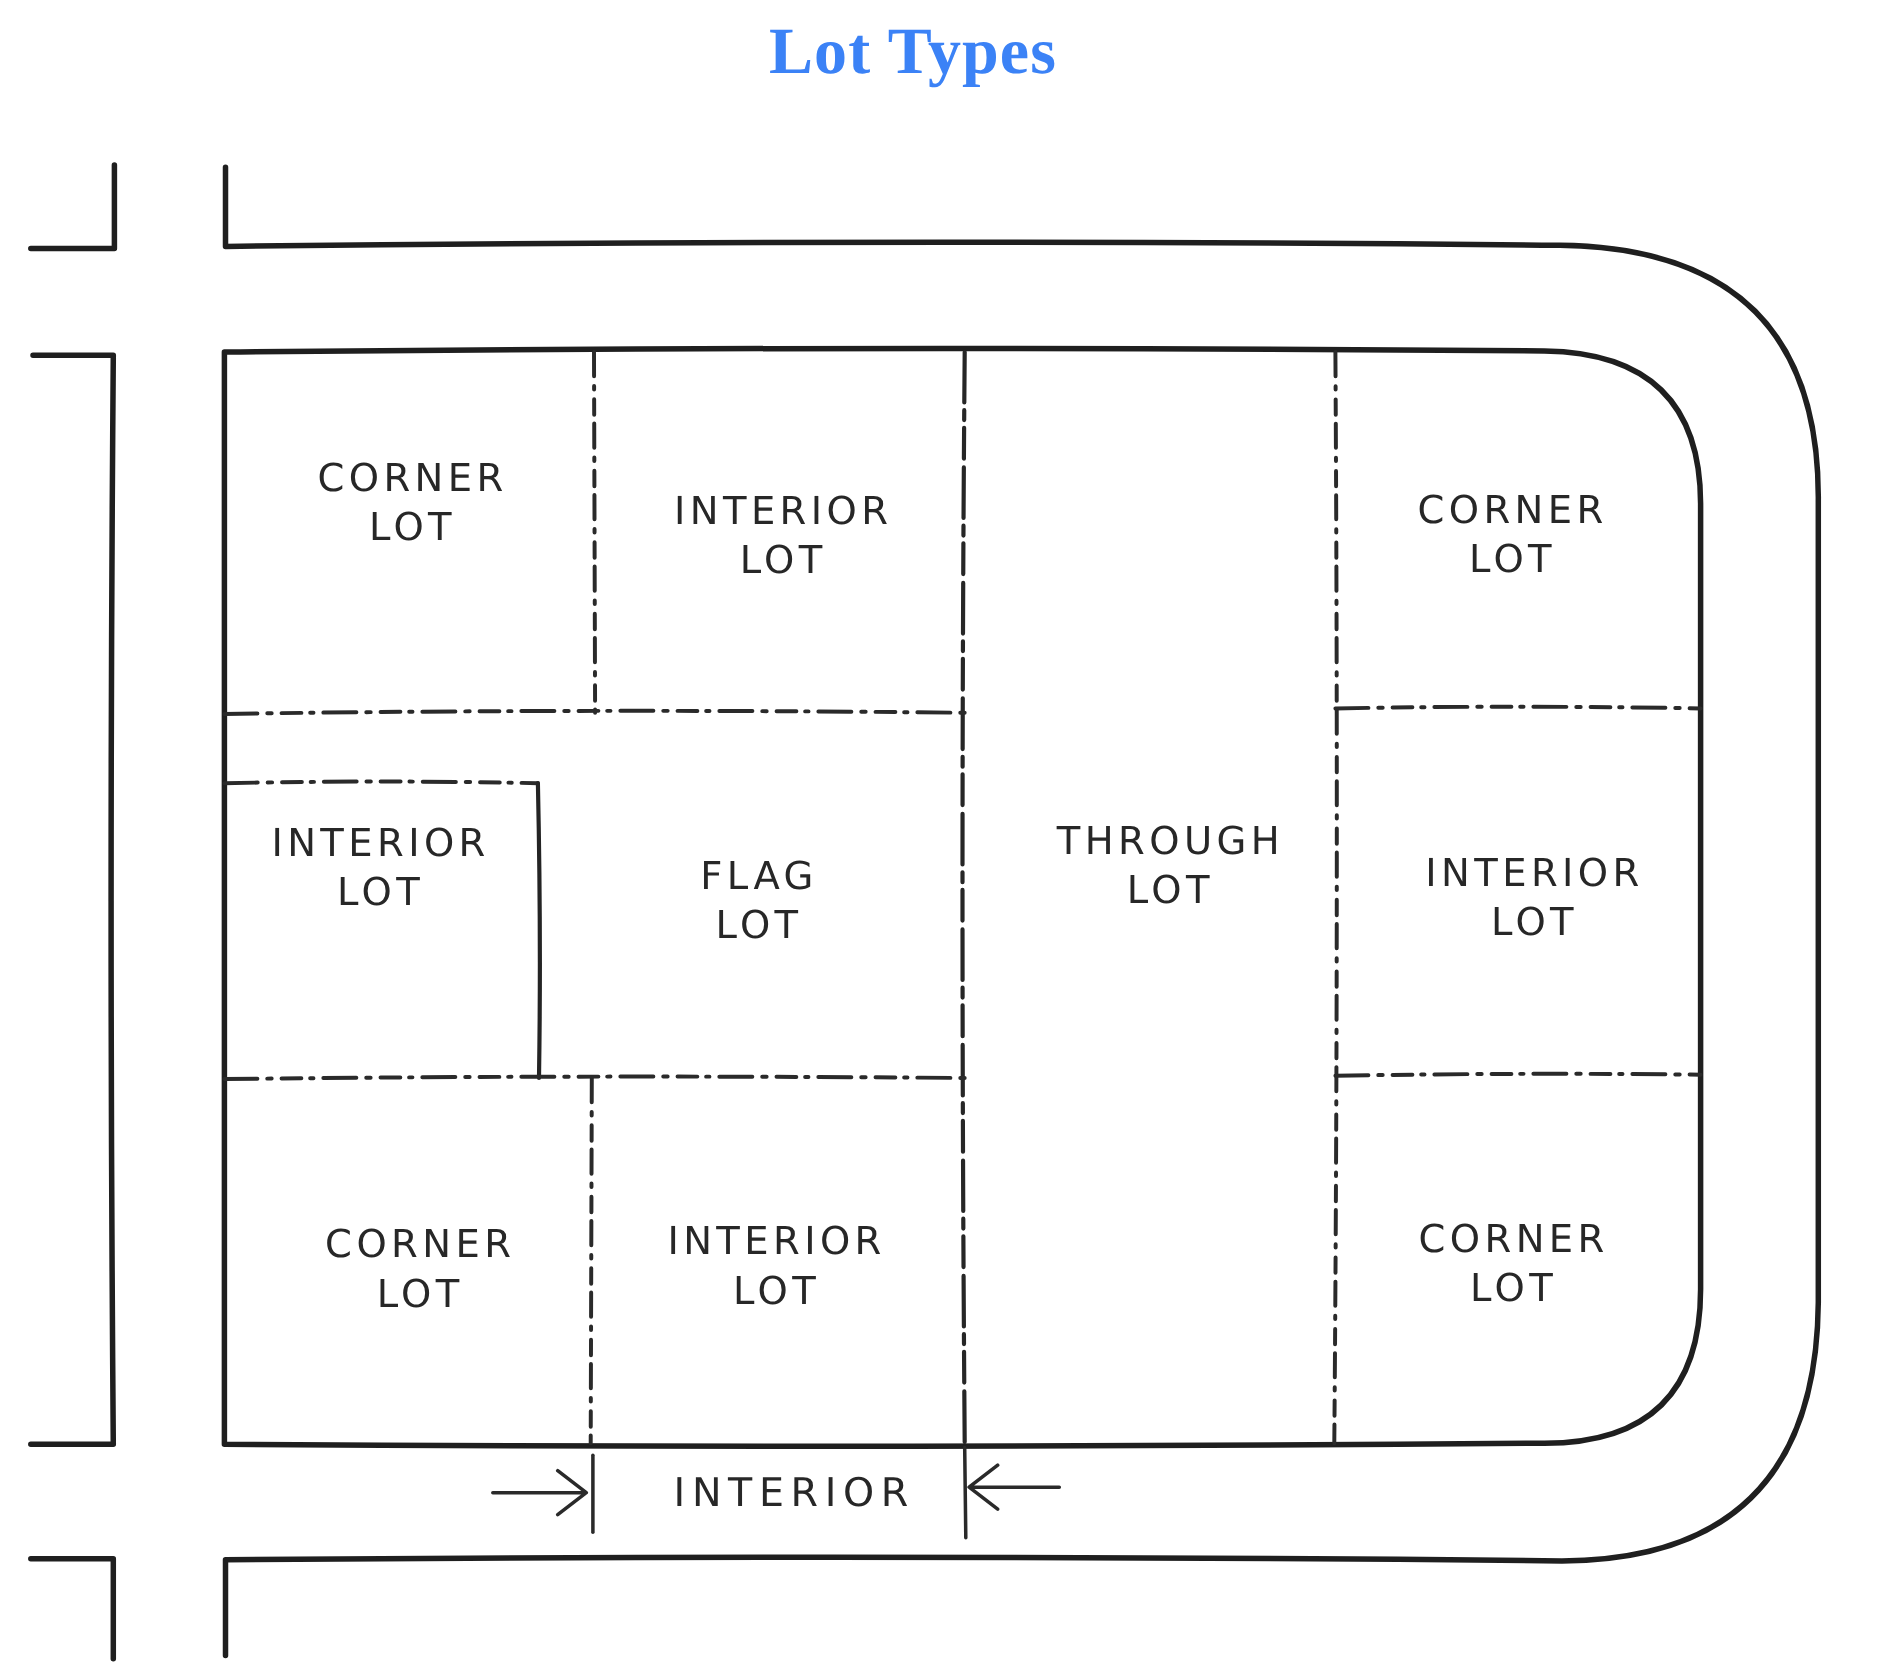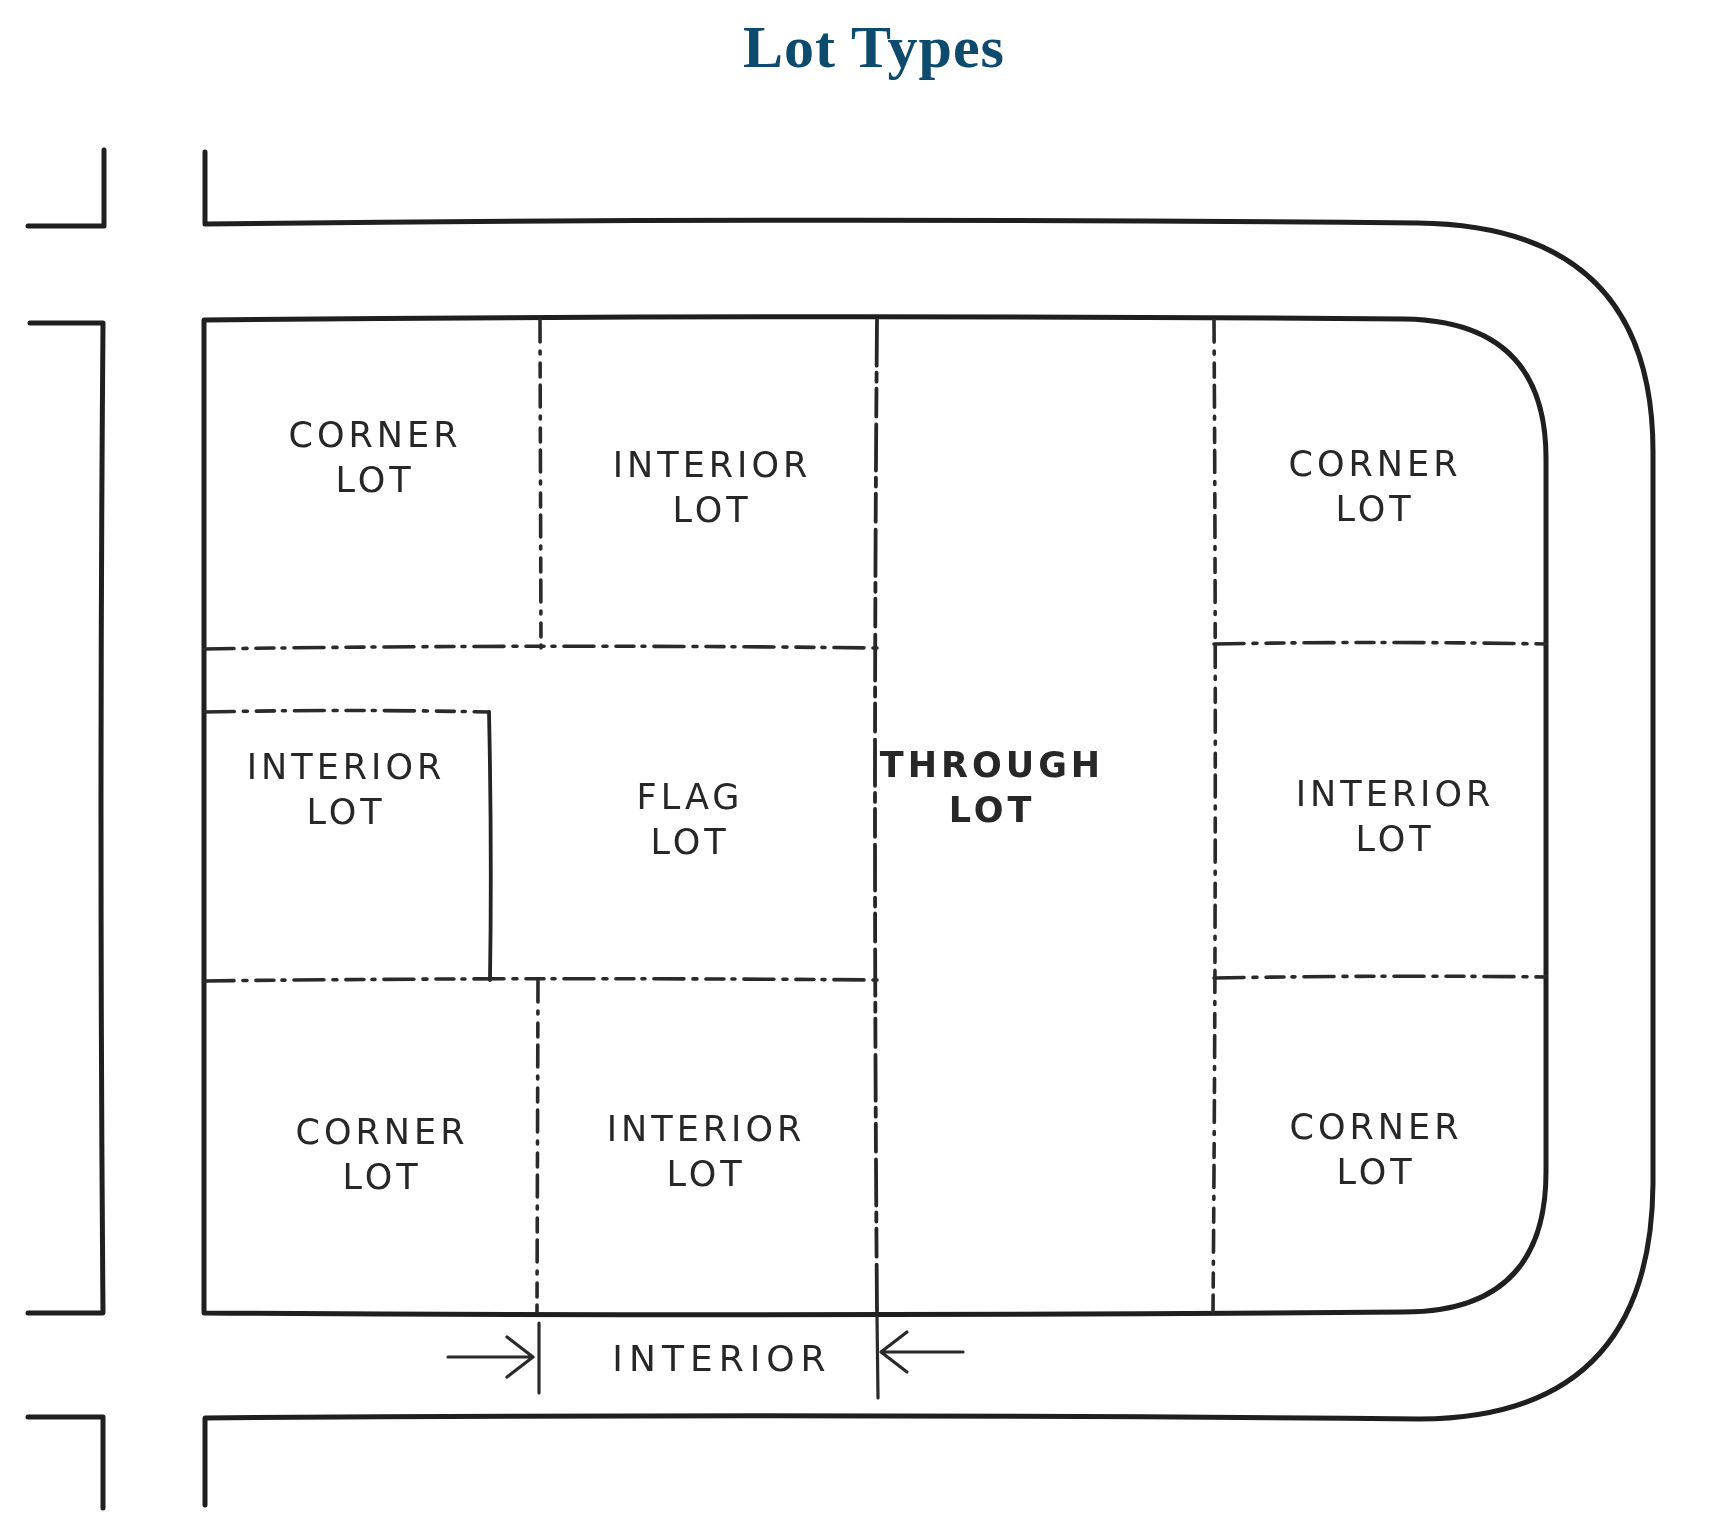--- a/index.html
+++ b/index.html
@@ -7,27 +7,27 @@
     width:1725px;height:1525px;
     background:#ffffff;
     position:relative;
     overflow:hidden;
     font-family:"DejaVu Sans",sans-serif;
   }
   #stage{position:absolute;left:0;top:0;width:1725px;height:1525px;}
   svg{position:absolute;left:0;top:0;}
   .title{
     position:absolute;
-    left:874px;top:47px;
+    left:830px;top:47px;
     transform:translate(-50%,-50%);
     font-family:"Liberation Serif",serif;
     font-weight:700;
     font-size:60px;
     letter-spacing:1px;
-    color:#0c4a6e;
+    color:#3b82f6;
     white-space:nowrap;
   }
   .lot-label{
     position:absolute;
     transform:translate(-50%,-50%);
     display:flex;
     flex-direction:column;
     align-items:center;
     font-size:35px;
     line-height:45px;
@@ -123,21 +123,21 @@
   <div class="lot-label" style="left:346px;top:790px;">
     <span>INTERIOR</span>
     <span>LOT</span>
   </div>
 
   <div class="lot-label" style="left:690px;top:792px;margin-top:28px;">
     <span>FLAG</span>
     <span>LOT</span>
   </div>
 
-  <div class="lot-label" style="left:992px;top:788px;font-weight:bold;">
+  <div class="lot-label" style="left:1064px;top:788px;">
     <span>THROUGH</span>
     <span>LOT</span>
   </div>
 
   <div class="lot-label" style="left:1395px;top:817px;">
     <span>INTERIOR</span>
     <span>LOT</span>
   </div>
 
   <div class="lot-label" style="left:382px;top:1155px;">

